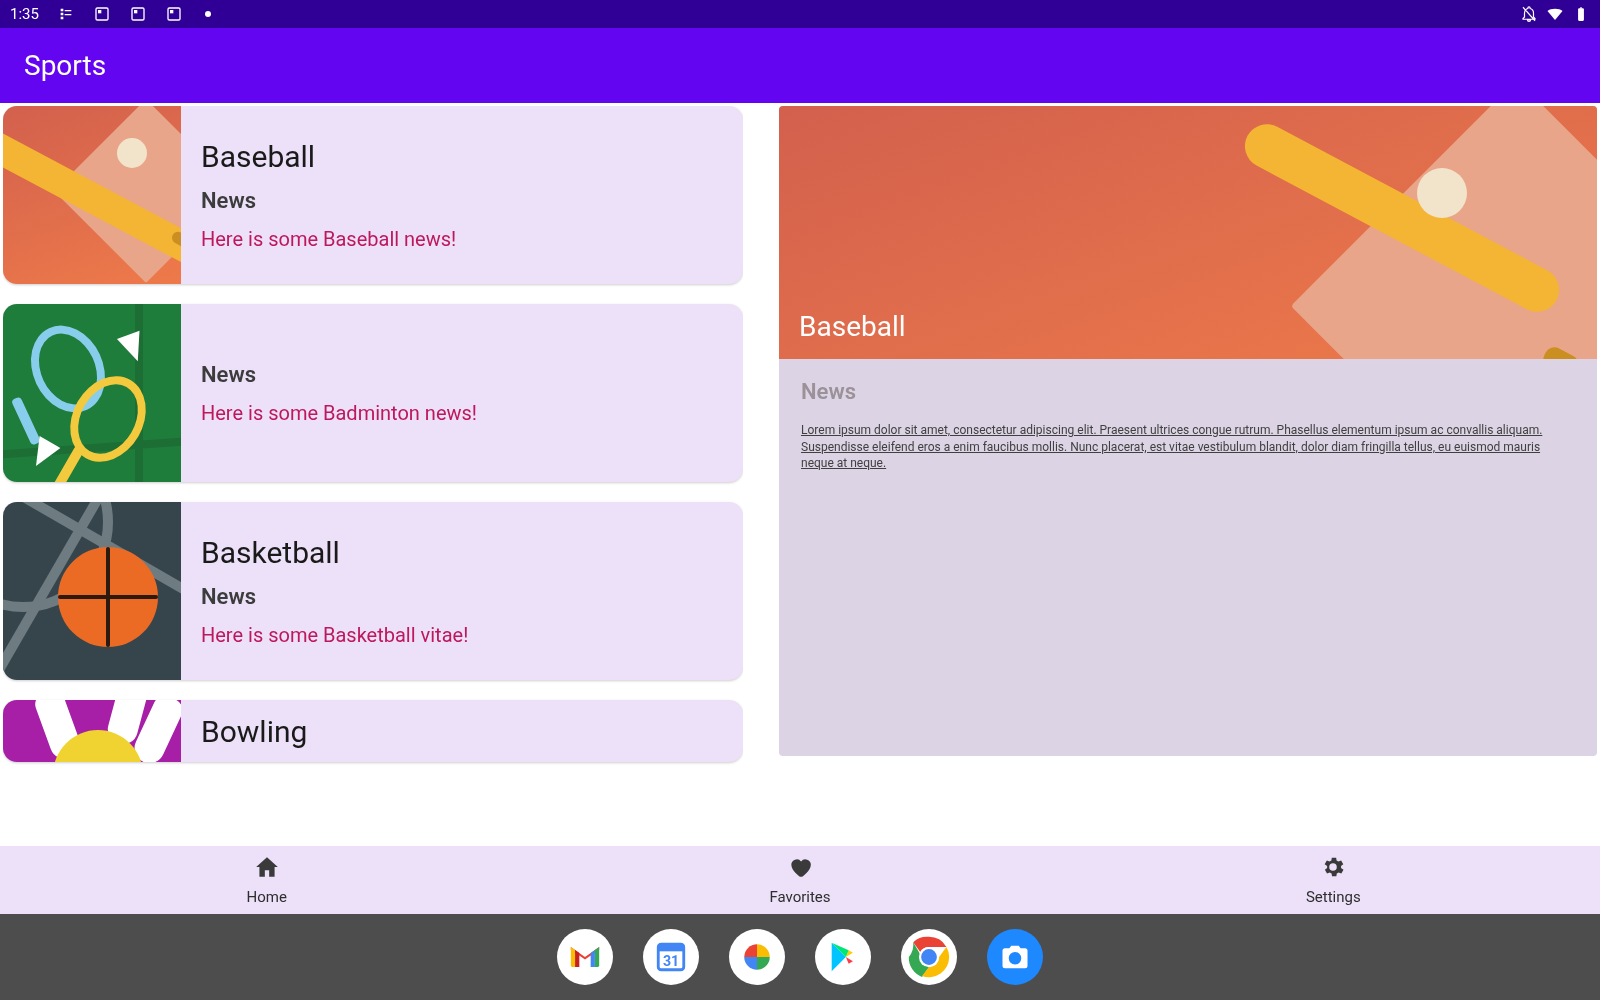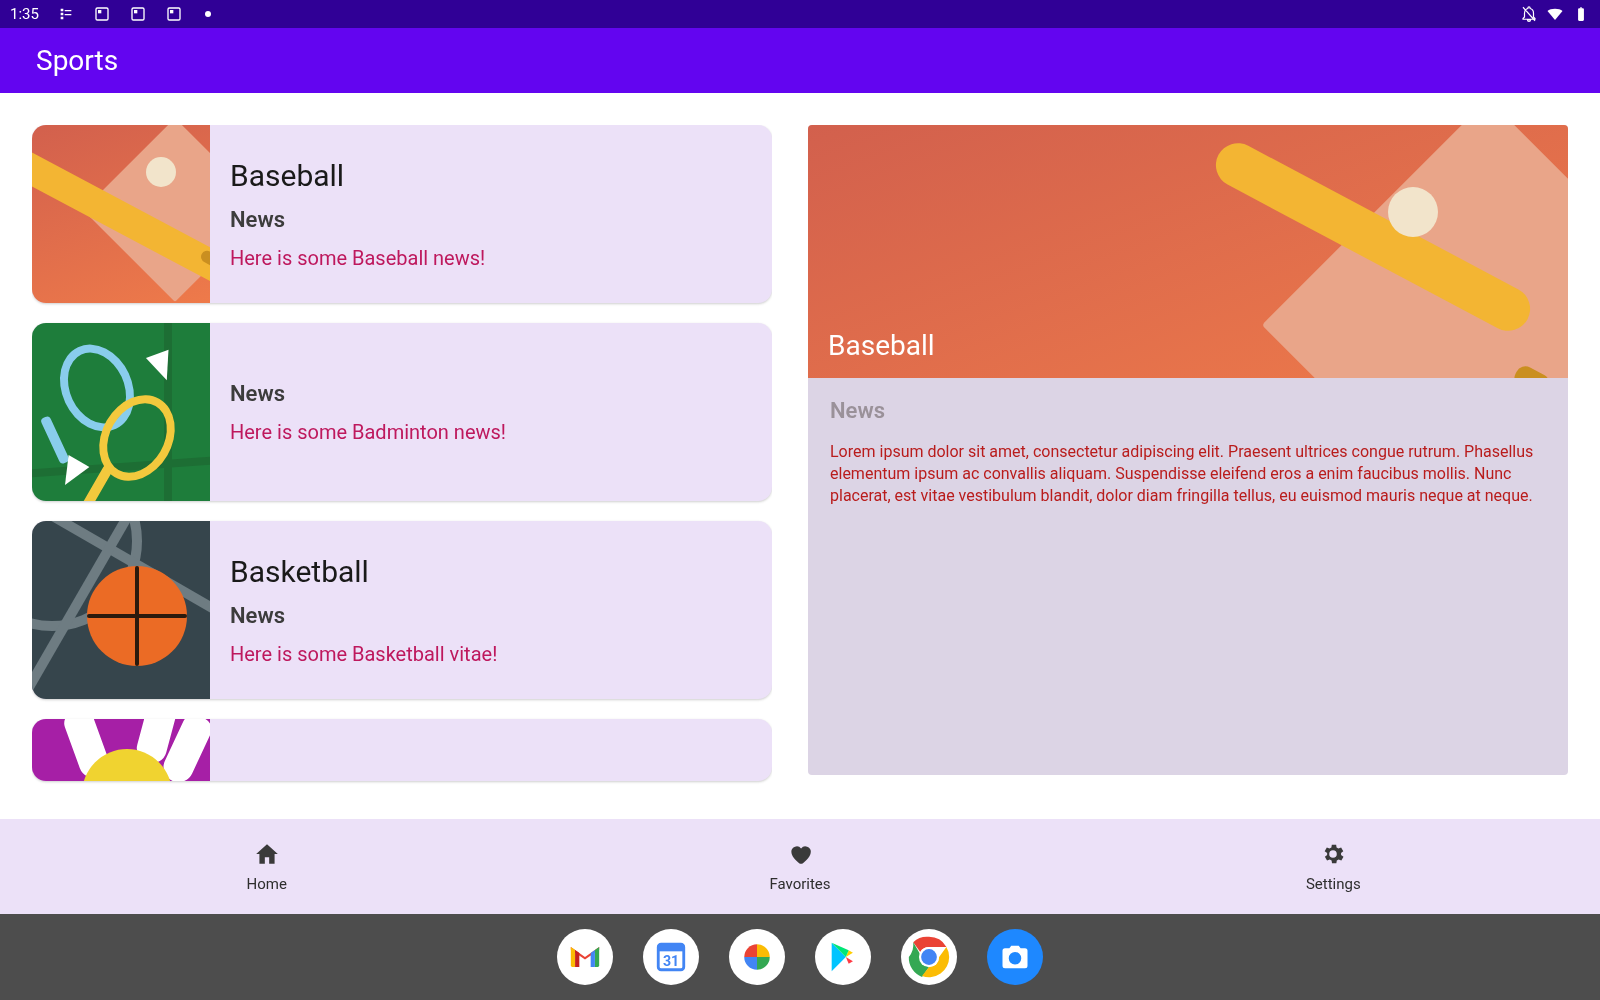--- a/index.html
+++ b/index.html
@@ -19,34 +19,34 @@
     font-size: 15px;
     padding: 0 10px;
   }
   .statusbar .left { display:flex; align-items:center; gap:18px; }
   .statusbar .right { margin-left:auto; display:flex; align-items:center; gap:8px; }
   .status-icon { width:18px; height:18px; display:inline-flex; align-items:center; justify-content:center; }
   .status-dot { width:6px; height:6px; border-radius:50%; background:#ffffff; margin-left:4px;}
 
   
   .appbar {
-    height: 65px;
+    height: 75px;
     background: #6305f0;
     color: #ffffff;
     display: flex; align-items: center;
-    padding: 0 36px;
+    padding: 0 24px;
     font-size: 28px;
   }
 
   
   .main {
     flex: 1;
     display: flex;
     gap: 36px;
-    padding: 32px;
+    padding: 3px;
     overflow: hidden;
   }
   .list-pane { width: 740px; display:flex; flex-direction:column; gap:20px; overflow:hidden; }
   .detail-pane { flex:1; }
 
   .card {
     display:flex;
     height:178px;
     background:#ece1f8;
     border-radius:14px;
@@ -76,25 +76,25 @@
     overflow:hidden;
   }
   .detail-hero {
     height:253px;
     position:relative;
     overflow:hidden;
   }
   .detail-title { position:absolute; left:20px; bottom:16px; color:#ffffff; font-size:28px; }
   .detail-body { padding:20px 22px; }
   .detail-sub { font-size:22px; font-weight:600; color:#9a9199; margin-bottom:18px; }
-  .detail-text { font-size:16px; line-height:1.38; color:#b91c1c; }
+  .detail-text { font-size:12px; line-height:1.38; color:#404040;text-decoration:underline; }
 
   
   .bottomnav {
-    height:95px;
+    height:68px;
     background:#ece1f8;
     display:flex;
   }
   .nav-item { flex:1; display:flex; flex-direction:column; align-items:center; justify-content:center; gap:8px; cursor:pointer; }
   .nav-icon { width:26px; height:26px; }
   .nav-label { font-size:15px; color:#2e2e2e; }
 
   
   .dock {
     height:86px;
@@ -261,20 +261,23 @@
 
     <div class="card partial">
       <div class="card-thumb" style="height:62px;">
         <div class="ill-bowling" style="width:100%;height:178px;">
           <div class="pin p1"></div>
             <div class="pin p2"></div>
             <div class="pin p3"></div>
             <div class="bball"></div>
         </div>
       </div>
+      <div class="card-body" style="justify-content:flex-start;padding-top:14px;">
+        <div class="card-title">Bowling</div>
+      </div>
     </div>
 
   </div>
 
   <div class="detail-pane">
     <div class="detail-card">
       <div class="detail-hero">
         <div class="hero-baseball">
           <div class="plate"></div>
             <div class="bat"></div>

